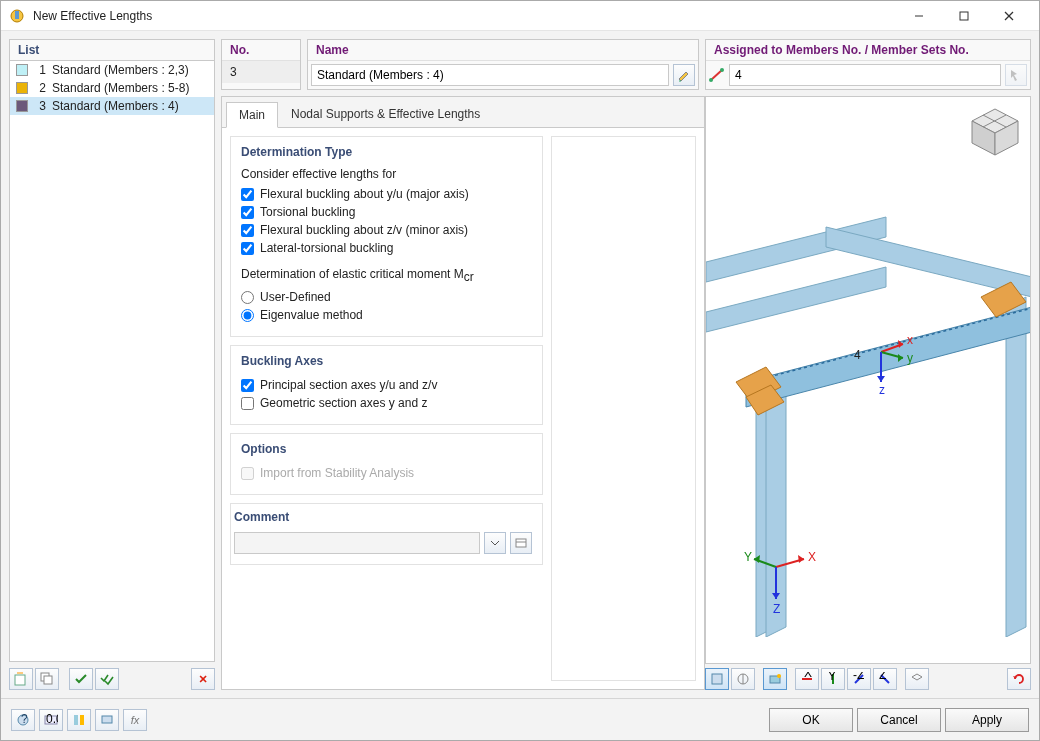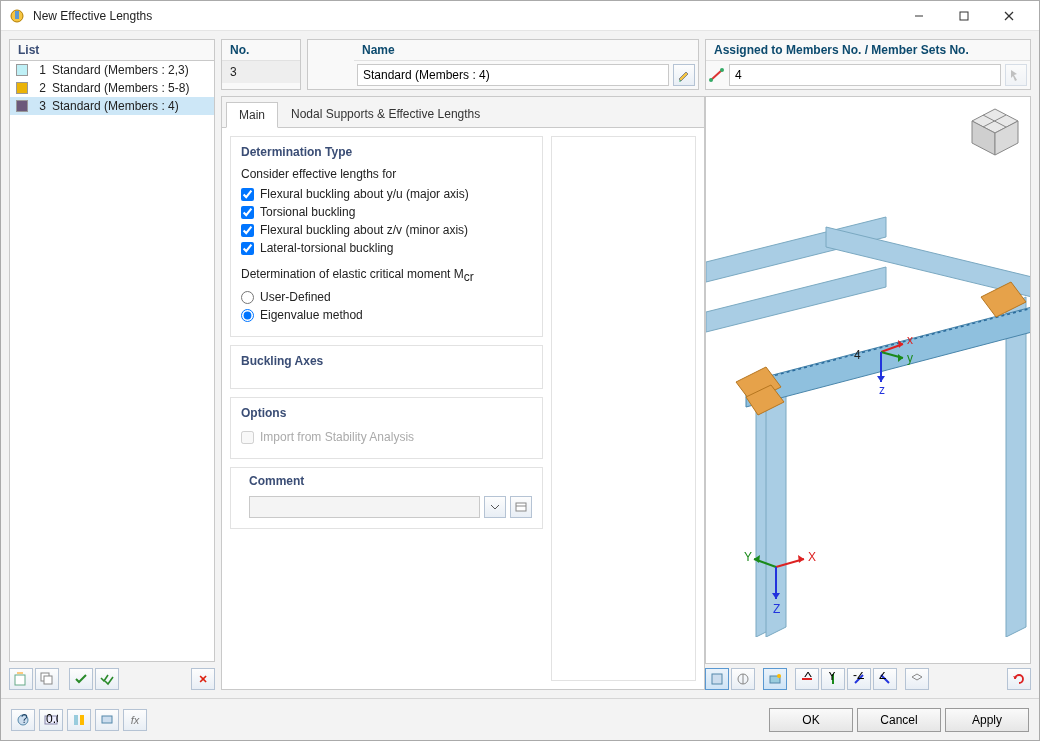--- a/index.html
+++ b/index.html
@@ -16,25 +16,25 @@
 .list-item { display: flex; align-items: center; gap: 6px; padding: 2px 6px; }
 .list-item.sel { background: #cde7f7; }
 .swatch { width: 12px; height: 12px; border: 1px solid #999; }
 .num { width: 12px; text-align: right; }
 .list-toolbar { display: flex; gap: 2px; padding-top: 6px; align-items: center; }
 .tbtn { width: 24px; height: 22px; border: 1px solid #b5c3d4; background: linear-gradient(#fdfdfd,#e8eef5); display: flex; align-items: center; justify-content: center; font-size: 11px; }
 .tbtn.red { color: #d21; font-weight: bold; }
 .right-area { flex: 1; display: flex; flex-direction: column; gap: 6px; }
 .top-row { display: flex; gap: 6px; }
 .field-block { border: 1px solid #c9c9c9; background: #f9f9f9; }
-.field-label { padding: 3px 8px; color: #0c4a6e; font-weight: 600; border-bottom: 1px solid #e1e1e1; }
+.field-label { padding: 3px 8px; color: #701a75; font-weight: 600; border-bottom: 1px solid #e1e1e1; }
 .field-val { padding: 4px 8px; }
 .no-block { width: 80px; }
 .no-block .field-val { background: #eee; }
-.name-block { flex: 1; padding-left: 46px; }
+.name-block { flex: 1; }
 .name-row { display: flex; align-items: center; gap: 4px; padding: 3px; }
 .name-input { flex: 1; border: 1px solid #c9c9c9; background: #fff; padding: 3px 5px; }
 .mini-btn { width: 22px; height: 22px; border: 1px solid #b5c3d4; background: linear-gradient(#fdfdfd,#e8eef5); display:flex; align-items:center; justify-content:center; }
 .assigned-block { width: 326px; }
 .assigned-row { display: flex; align-items: center; gap: 4px; padding: 3px; }
 .member-ico { width:16px; height:16px; display:inline-block; }
 .assigned-input { flex: 1; border: 1px solid #c9c9c9; background: #fff; padding: 3px 5px; }
 .mid-row { flex: 1; display: flex; min-height: 0; }
 .form-col { flex: 1; display: flex; flex-direction: column; border: 1px solid #c9c9c9; background: #fff; }
 .tabs { display: flex; background: #f4f4f4; border-bottom: 1px solid #c9c9c9; padding: 4px 4px 0 4px; gap: 0; }
@@ -46,21 +46,21 @@
 .group { background: #fff; border: 1px solid #e2e2e2; padding: 8px 10px 12px 10px; }
 .group.disabled { color: #999; }
 .group-title { color: #3a4d75; font-weight: 600; margin-bottom: 8px; }
 .chk-row, .rad-row { display: flex; align-items: center; gap: 6px; padding: 2px 0; }
 .sub-label { margin: 4px 0 4px 0; }
 .preview-col { width: 326px; display: flex; flex-direction: column; gap: 4px; }
 .preview-pane { flex: 1; background: #fff; border: 1px solid #c9c9c9; position: relative; overflow: hidden; }
 .isocube { position: absolute; right: 8px; top: 8px; width: 54px; height: 54px; }
 .preview-toolbar { display: flex; gap: 2px; flex-wrap: nowrap; }
 .preview-toolbar .tbtn.active { border-color:#5a98d1; background: linear-gradient(#eaf3fb,#cfe4f6); }
-.comment-block { border: 1px solid #e2e2e2; background:#fff; padding: 6px 10px 10px 18px; }
+.comment-block { border: 1px solid #e2e2e2; background:#fff; padding: 6px 10px 10px 3px; }
 .comment-row { display: flex; gap: 4px; align-items: center; }
 .comment-input { flex: 1; border: 1px solid #c9c9c9; background: #f4f4f4; padding: 3px 5px; height: 22px; }
 .footer { height: 42px; border-top: 1px solid #d5d5d5; background: #f3f3f3; display: flex; align-items: center; padding: 0 10px; gap: 4px; }
 .footer .spacer { flex: 1; }
 .dlg-btn { width: 84px; height: 24px; border: 1px solid #9a9a9a; background: linear-gradient(#fafafa,#e6e6e6); }
 input[type=checkbox], input[type=radio] { margin: 0; }
 svg { display:block; }
 .beam { fill:#a9cde4; stroke:#7aa8c1; stroke-width:1; }
 .beam.hi { fill:#8fc0de; stroke:#4a86ab; }
 .support { fill:#e6a24a; stroke:#b57620; }
@@ -224,20 +224,30 @@
                     </div>
                     <div class="rad-row">
                       <input type="radio" name="det-radios" checked="" style="">
                       <span>Eigenvalue method</span>
                     </div>
                   </div>
               </div>
 
               <div class="group">
                 <div class="group-title">Buckling Axes</div>
+                <div id="buck-checks">
+                    <div class="chk-row">
+                      <input type="checkbox" checked="" style="">
+                      <span>Principal section axes y/u and z/v</span>
+                    </div>
+                    <div class="chk-row">
+                      <input type="checkbox" style="">
+                      <span>Geometric section axes y and z</span>
+                    </div>
+                  </div>
               </div>
 
               <div class="group disabled">
                 <div class="group-title">Options</div>
                 <div id="opt-checks">
                     <div class="chk-row">
                       <input type="checkbox" disabled="" style="">
                       <span style="color: rgb(170, 170, 170); text-align: right;">Import from Stability Analysis</span>
                     </div>
                   </div>

